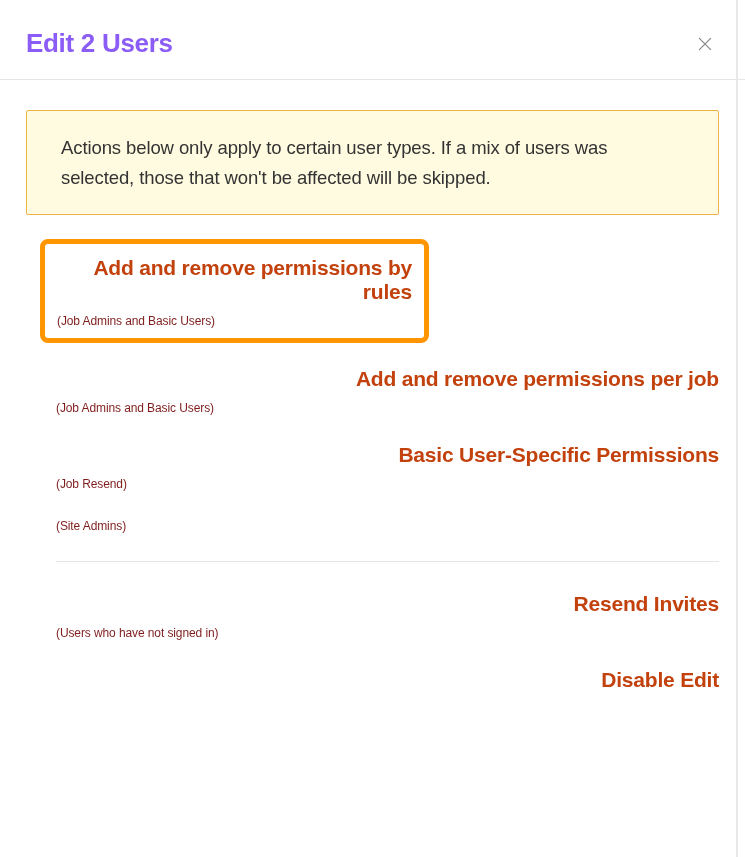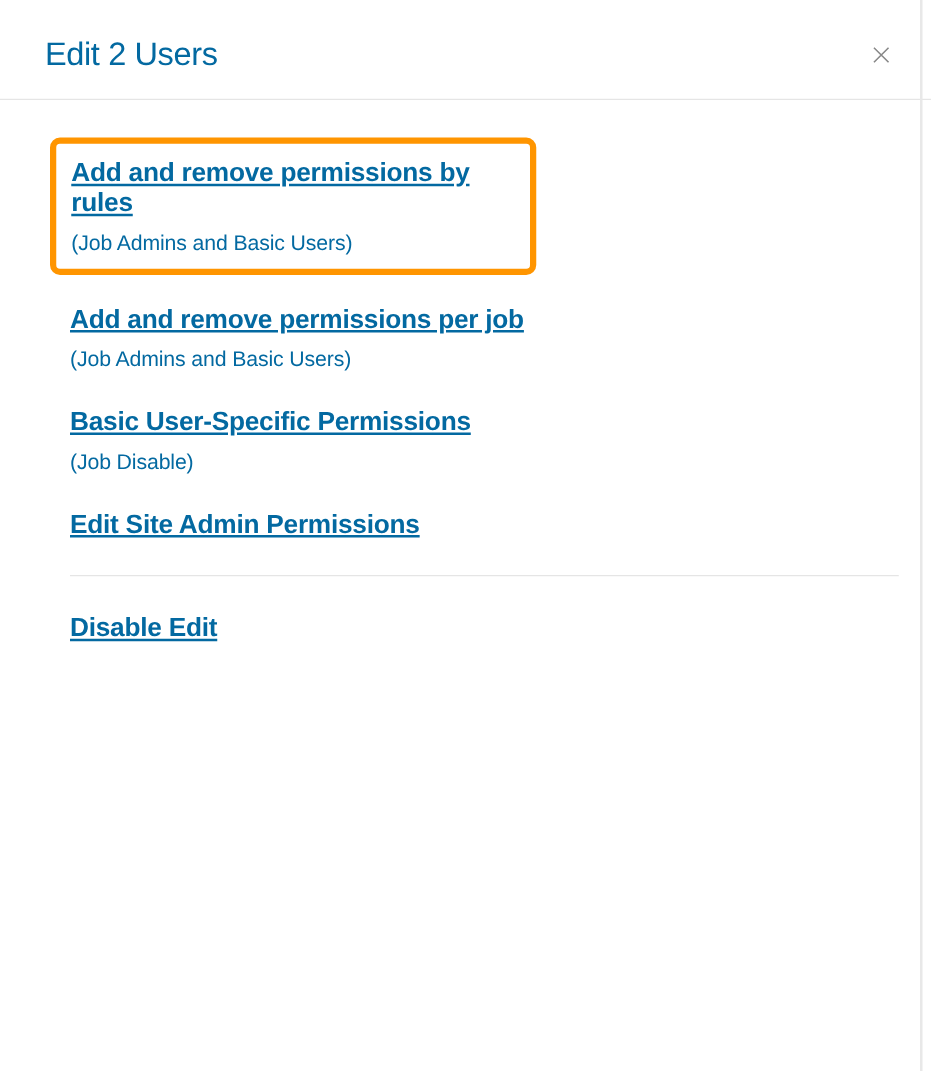--- a/index.html
+++ b/index.html
@@ -23,24 +23,23 @@
     }
     .modal-header {
       padding: 28px 26px 20px 26px;
       border-bottom: 1px solid #e5e5e5;
       display: flex;
       justify-content: space-between;
       align-items: center;
     }
     .modal-title {
       font-size: 26px;
-      font-weight: 400;
+      font-weight: 700;
       letter-spacing: -0.3px;
-      color: #0369a1;
-      margin-left: 10px;
+      color: #8b5cf6;
     }
     .close-btn {
       background: none;
       border: none;
       cursor: pointer;
       color: #777;
       padding: 4px;
       display: flex;
       align-items: center;
       justify-content: center;
@@ -75,31 +74,31 @@
     }
     .action-list {
       padding-left: 30px;
     }
     .action-item {
       margin-bottom: 28px;
       margin-top: 16px;
     }
     .action-link {
       display: block;
-      color: #0369a1;
-      text-decoration: underline;
+      color: #c2410c;
       font-size: 21px;
       font-weight: 600;
       margin-bottom: 10px;
       cursor: pointer;
       letter-spacing: -0.2px;
+      text-align: right;
     }
     .action-desc {
-      color: #0369a1;
-      font-size: 17px;
+      color: #7f1d1d;
+      font-size: 12px;
       letter-spacing: -0.1px;
     }
     .highlight-box .action-link {
       margin-top: 2px;
     }
     .highlight-box .action-desc {
       margin-bottom: 0;
     }
     .divider {
       height: 1px;
@@ -122,43 +121,48 @@
   <div class="modal-header">
     <h1 class="modal-title">Edit 2 Users</h1>
     <button class="close-btn">
       <svg viewBox="0 0 24 24" fill="none">
         <path d="M5 5 L19 19 M19 5 L5 19"></path>
       </svg>
     </button>
   </div>
 
   <div class="modal-body">
+    <div class="info-banner">Actions below only apply to certain user types. If a mix of users was selected, those that won't be affected will be skipped.</div>
 
     <div class="highlight-box">
       <a class="action-link">Add and remove permissions by rules</a>
       <div class="action-desc">(Job Admins and Basic Users)</div>
     </div>
 
     <div class="action-list">
       <div class="action-item">
         <a class="action-link">Add and remove permissions per job</a>
         <div class="action-desc">(Job Admins and Basic Users)</div>
       </div>
       <div class="action-item">
         <a class="action-link">Basic User-Specific Permissions</a>
-        <div class="action-desc">(Job Disable)</div>
+        <div class="action-desc">(Job Resend)</div>
       </div>
       <div class="action-item">
-        <a class="action-link">Edit Site Admin Permissions</a>
+        <div class="action-desc">(Site Admins)</div>
       </div>
     </div>
 
     <div class="divider"></div>
 
     <div class="action-list">
+      <div class="action-item">
+        <a class="action-link">Resend Invites</a>
+        <div class="action-desc">(Users who have not signed in)</div>
+      </div>
       <div class="action-item">
         <a class="action-link">Disable Edit</a>
       </div>
     </div>
   </div>
 </div>
 
 <div class="vertical-rule"></div>
 
 </body></html>

